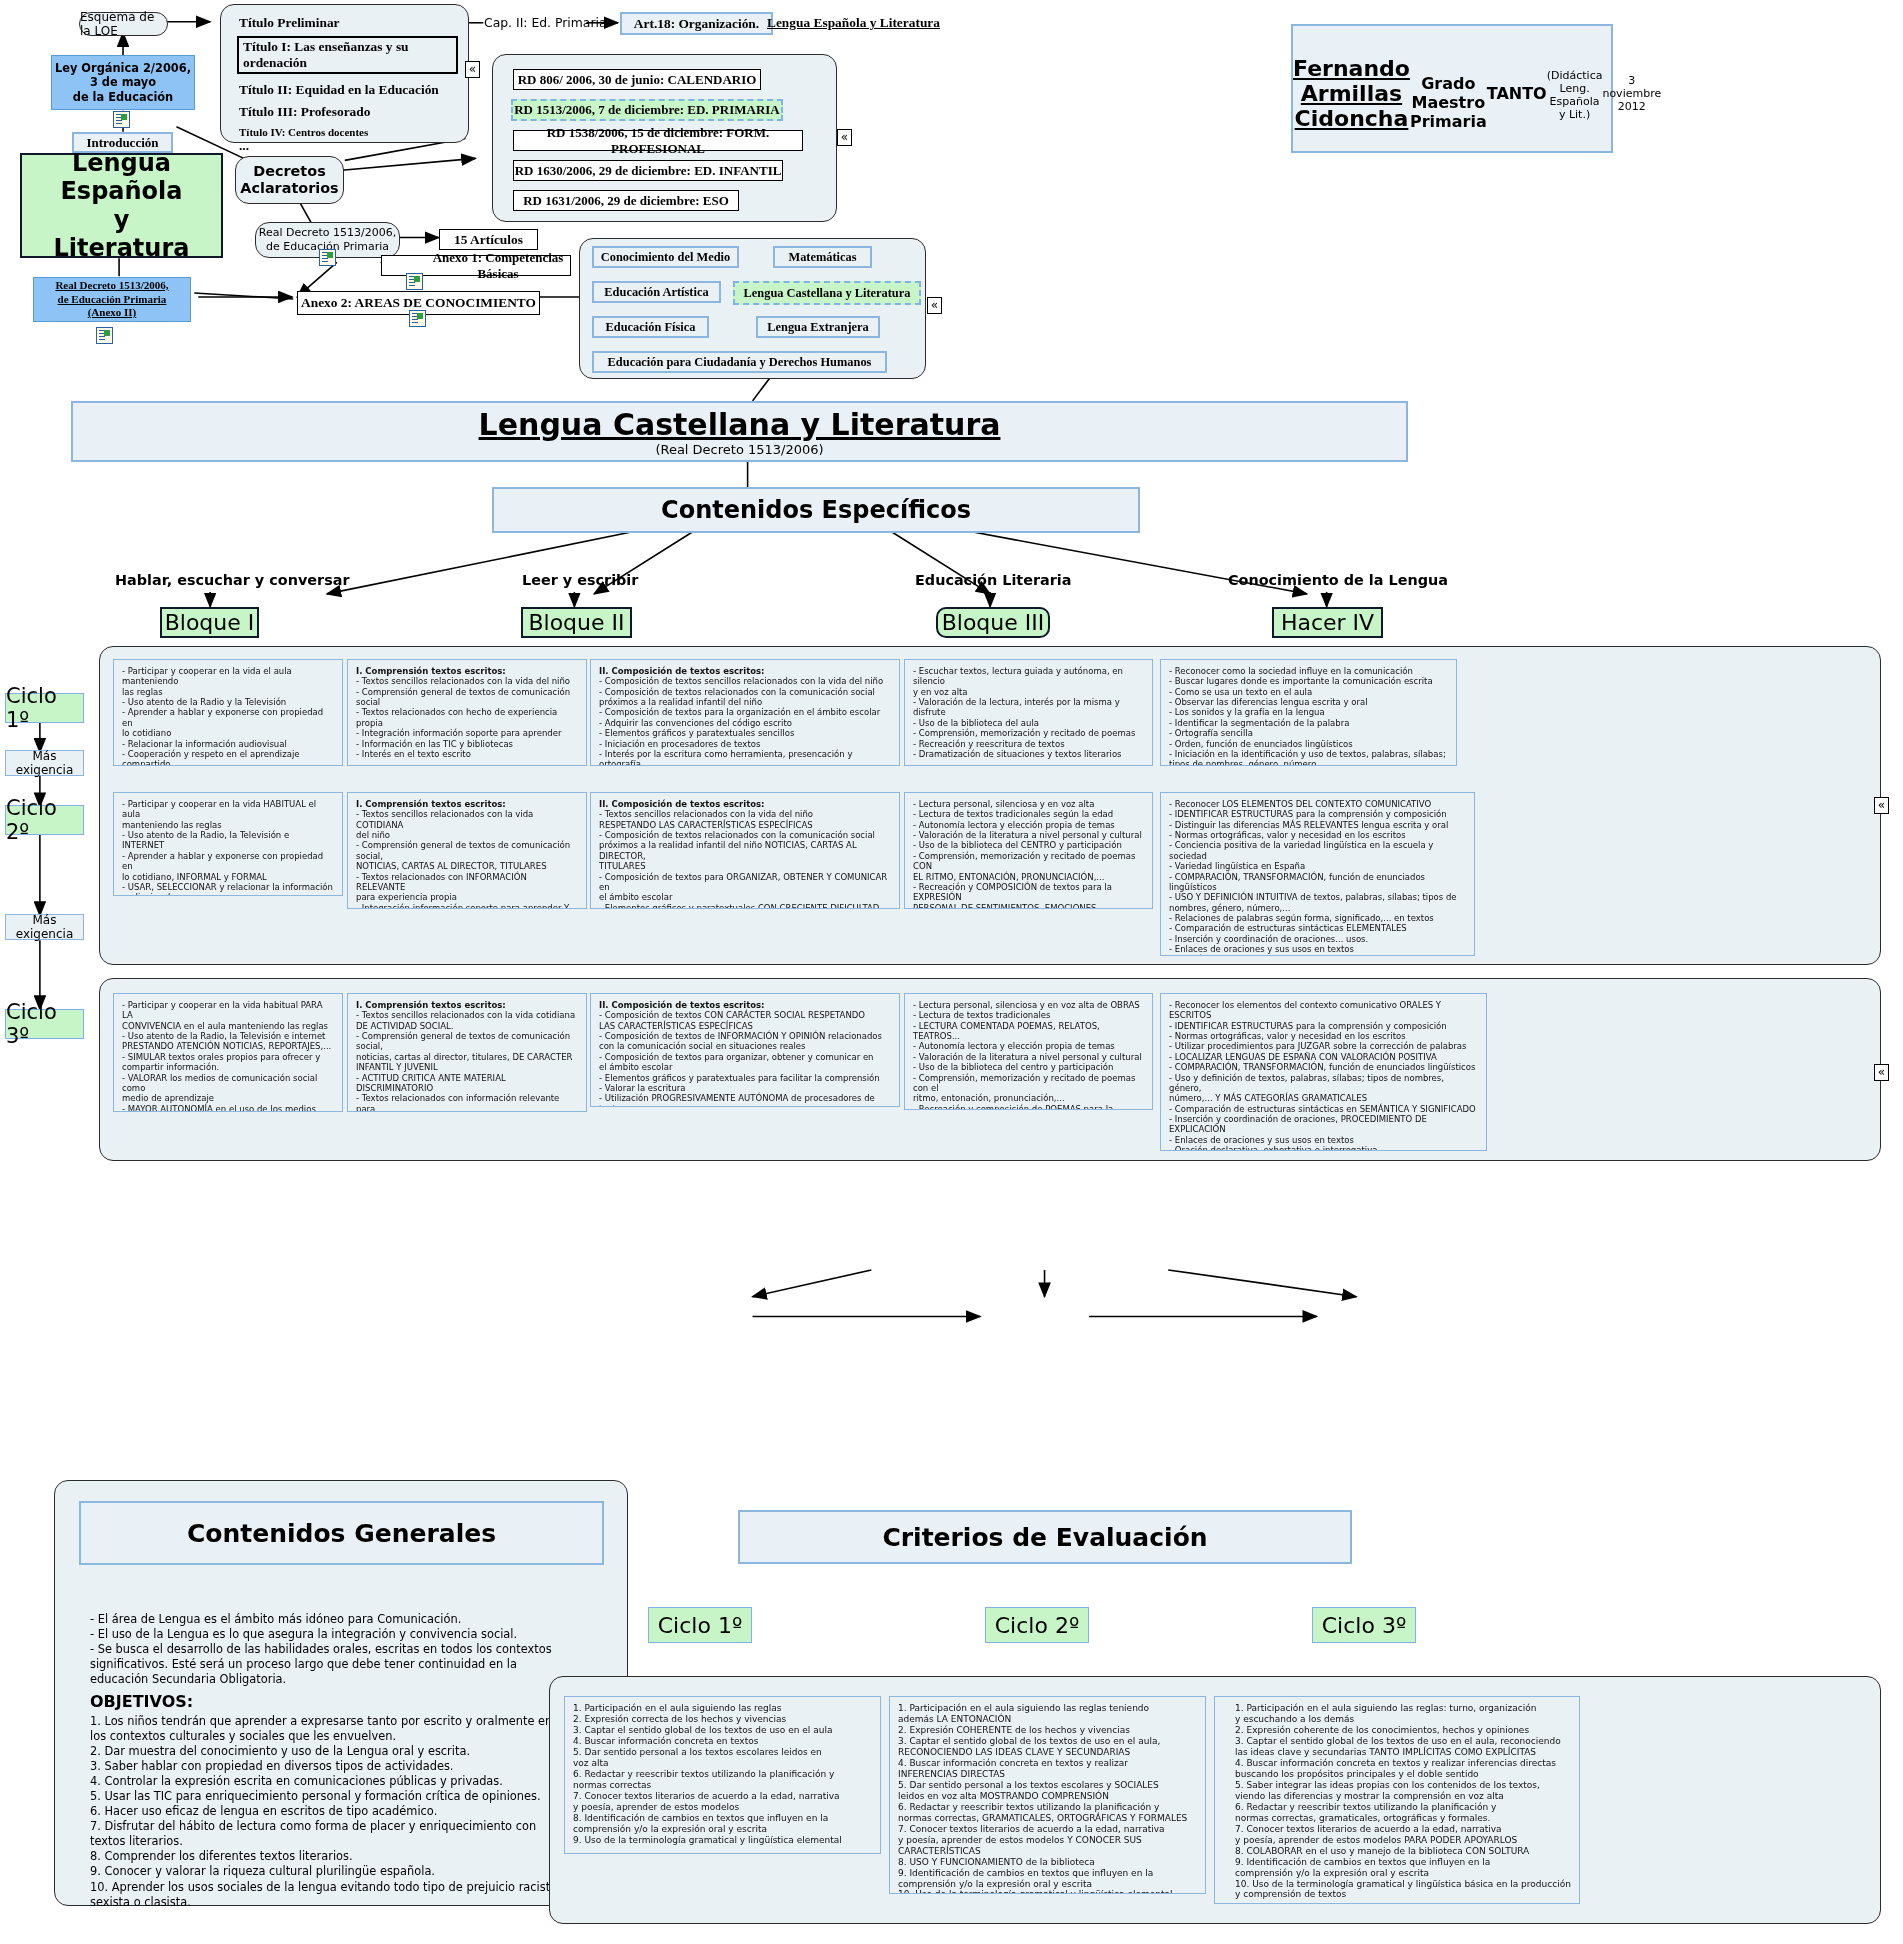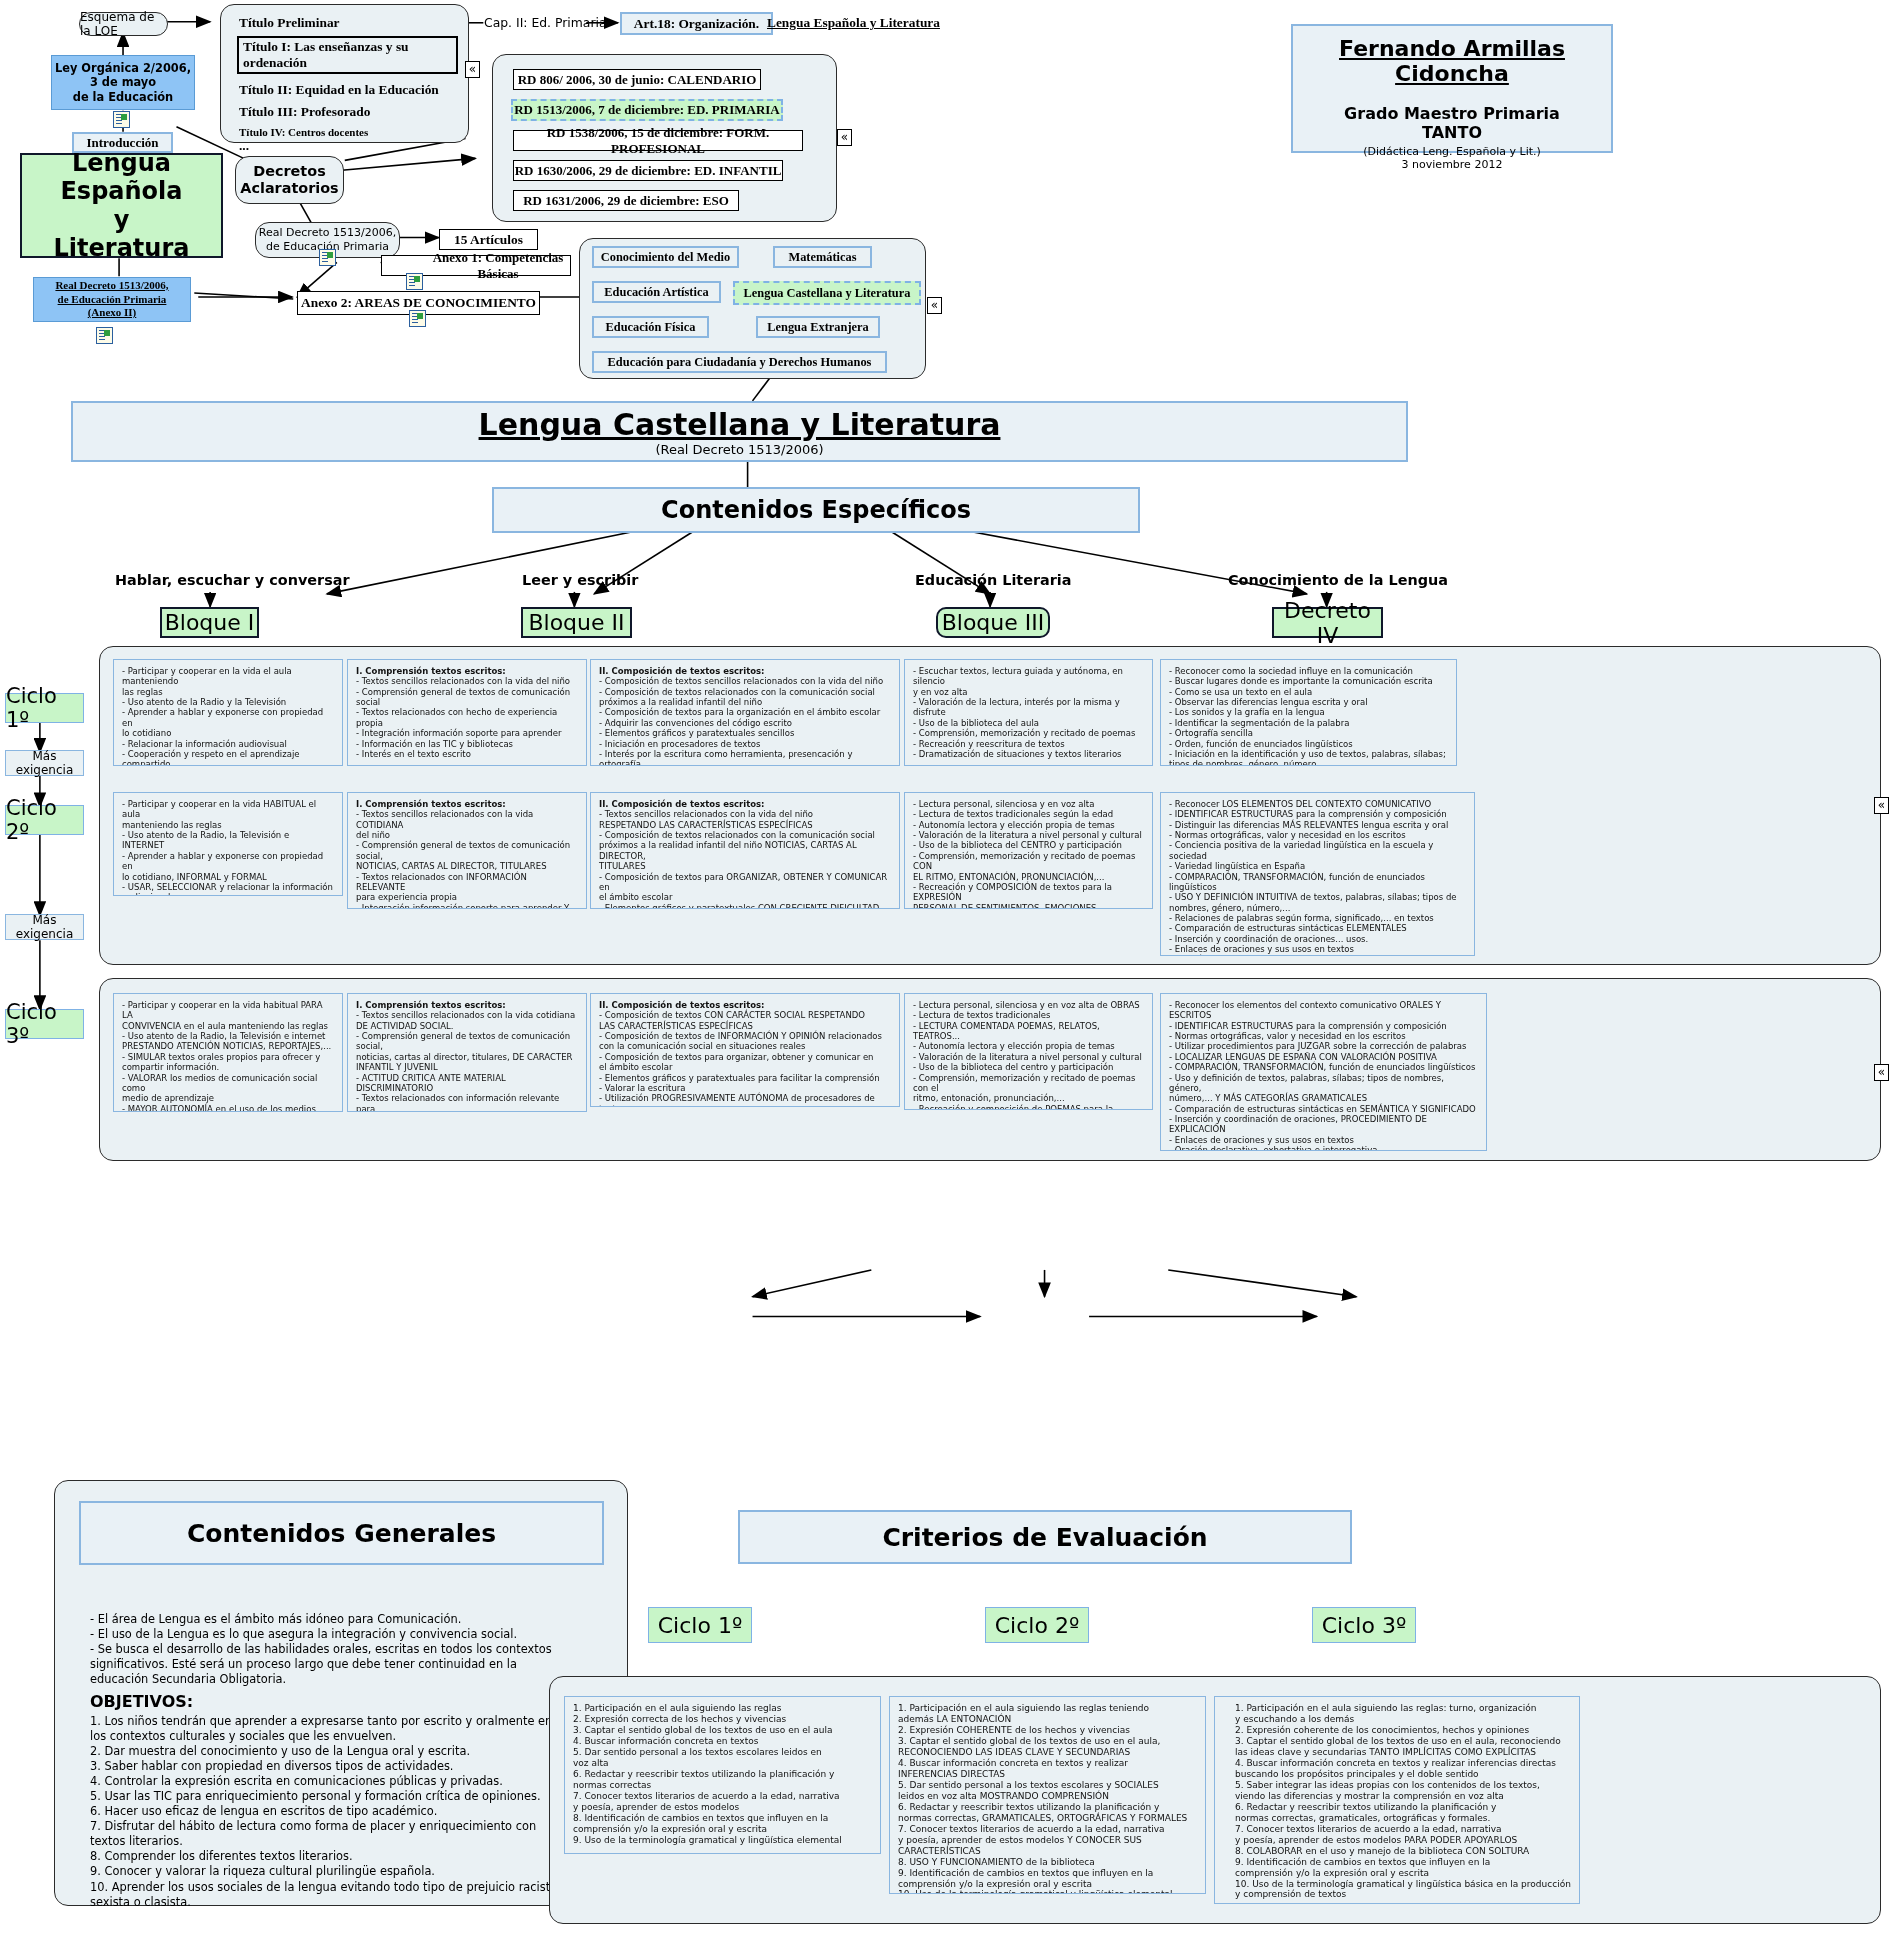--- a/index.html
+++ b/index.html
@@ -244,21 +244,21 @@
     <div class="abs blueoutline" style="left:12px;top:42px;width:129px;height:22px;font-size:12.4px;">Educación Artística</div>
     <div class="abs" style="left:153px;top:42px;width:188px;height:24px;background:#c8f5c8;border:2px dashed #7fb2e5;
                 font-family:'Liberation Serif',serif;font-weight:bold;font-size:12.4px;
                 display:flex;align-items:center;justify-content:center;">Lengua Castellana y Literatura</div>
     <div class="abs blueoutline" style="left:12px;top:77px;width:117px;height:22px;font-size:12.4px;">Educación Física</div>
     <div class="abs blueoutline" style="left:176px;top:77px;width:124px;height:22px;font-size:12.4px;">Lengua Extranjera</div>
     <div class="abs blueoutline" style="left:12px;top:112px;width:295px;height:22px;font-size:12.4px;">Educación para Ciudadanía y Derechos Humanos</div>
   </div>
   <div class="abs chev" style="left:927px;top:297px;">«</div>
 
-  <div class="abs ltbox" style="left:1291px;top:24px;width:322px;height:129px;flex-direction:column;justify-content:flex-start;padding-top:10px;">
+  <div class="abs ltbox" style="left:1291px;top:24px;width:322px;height:129px;flex-direction:row;justify-content:flex-start;padding-top:10px;">
     <div class="sans" style="font-size:22px;font-weight:bold;text-decoration:underline;">Fernando Armillas Cidoncha</div>
     <div class="sans" style="font-size:16px;font-weight:bold;margin-top:18px;">Grado Maestro Primaria</div>
     <div class="sans" style="font-size:16px;font-weight:bold;">TANTO</div>
     <div class="sans" style="font-size:11px;margin-top:3px;">(Didáctica Leng. Española y Lit.)</div>
     <div class="sans" style="font-size:11px;">3 noviembre 2012</div>
   </div>
 
   <div class="abs ltbox" style="left:71px;top:401px;width:1337px;height:61px;flex-direction:column;">
     <div class="sans" style="font-size:30px;font-weight:bold;text-decoration:underline;">Lengua Castellana y Literatura</div>
     <div class="sans" style="font-size:13px;">(Real Decreto 1513/2006)</div>
@@ -269,21 +269,21 @@
   </div>
 
   <div class="abs sans" style="left:115px;top:572px;font-size:14.4px;font-weight:bold;">Hablar, escuchar y conversar</div>
   <div class="abs sans" style="left:522px;top:572px;font-size:14.4px;font-weight:bold;">Leer y escribir</div>
   <div class="abs sans" style="left:915px;top:572px;font-size:14.4px;font-weight:bold;">Educación Literaria</div>
   <div class="abs sans" style="left:1228px;top:572px;font-size:14.4px;font-weight:bold;">Conocimiento de la Lengua</div>
 
   <div class="abs greenbox" style="left:160px;top:607px;width:99px;height:31px;font-size:22px;font-weight:normal;">Bloque I</div>
   <div class="abs greenbox" style="left:521px;top:607px;width:111px;height:31px;font-size:22px;font-weight:normal;">Bloque II</div>
   <div class="abs greenbox" style="left:936px;top:607px;width:114px;height:31px;font-size:22px;font-weight:normal;border-radius:10px;">Bloque III</div>
-  <div class="abs greenbox" style="left:1272px;top:607px;width:111px;height:31px;font-size:22px;font-weight:normal;">Decreto IV</div>
+  <div class="abs greenbox" style="left:1272px;top:607px;width:111px;height:31px;font-size:22px;font-weight:normal;">Hacer IV</div>
 
   <div class="abs ciclotag" style="left:5px;top:693px;width:79px;height:30px;">Ciclo 1º</div>
   <div class="abs exig" style="left:5px;top:750px;width:79px;height:26px;">Más exigencia</div>
   <div class="abs ciclotag" style="left:5px;top:805px;width:79px;height:30px;">Ciclo 2º</div>
   <div class="abs exig" style="left:5px;top:914px;width:79px;height:26px;">Más exigencia</div>
   <div class="abs ciclotag" style="left:5px;top:1009px;width:79px;height:30px;">Ciclo 3º</div>
 
   <div class="abs rbox" style="left:99px;top:646px;width:1782px;height:319px;"></div>
 
   <div class="abs listbox" style="left:113px;top:659px;width:230px;height:107px;font-size:8.5px;white-space:pre-line;">- Participar y cooperar en la vida el aula manteniendo

